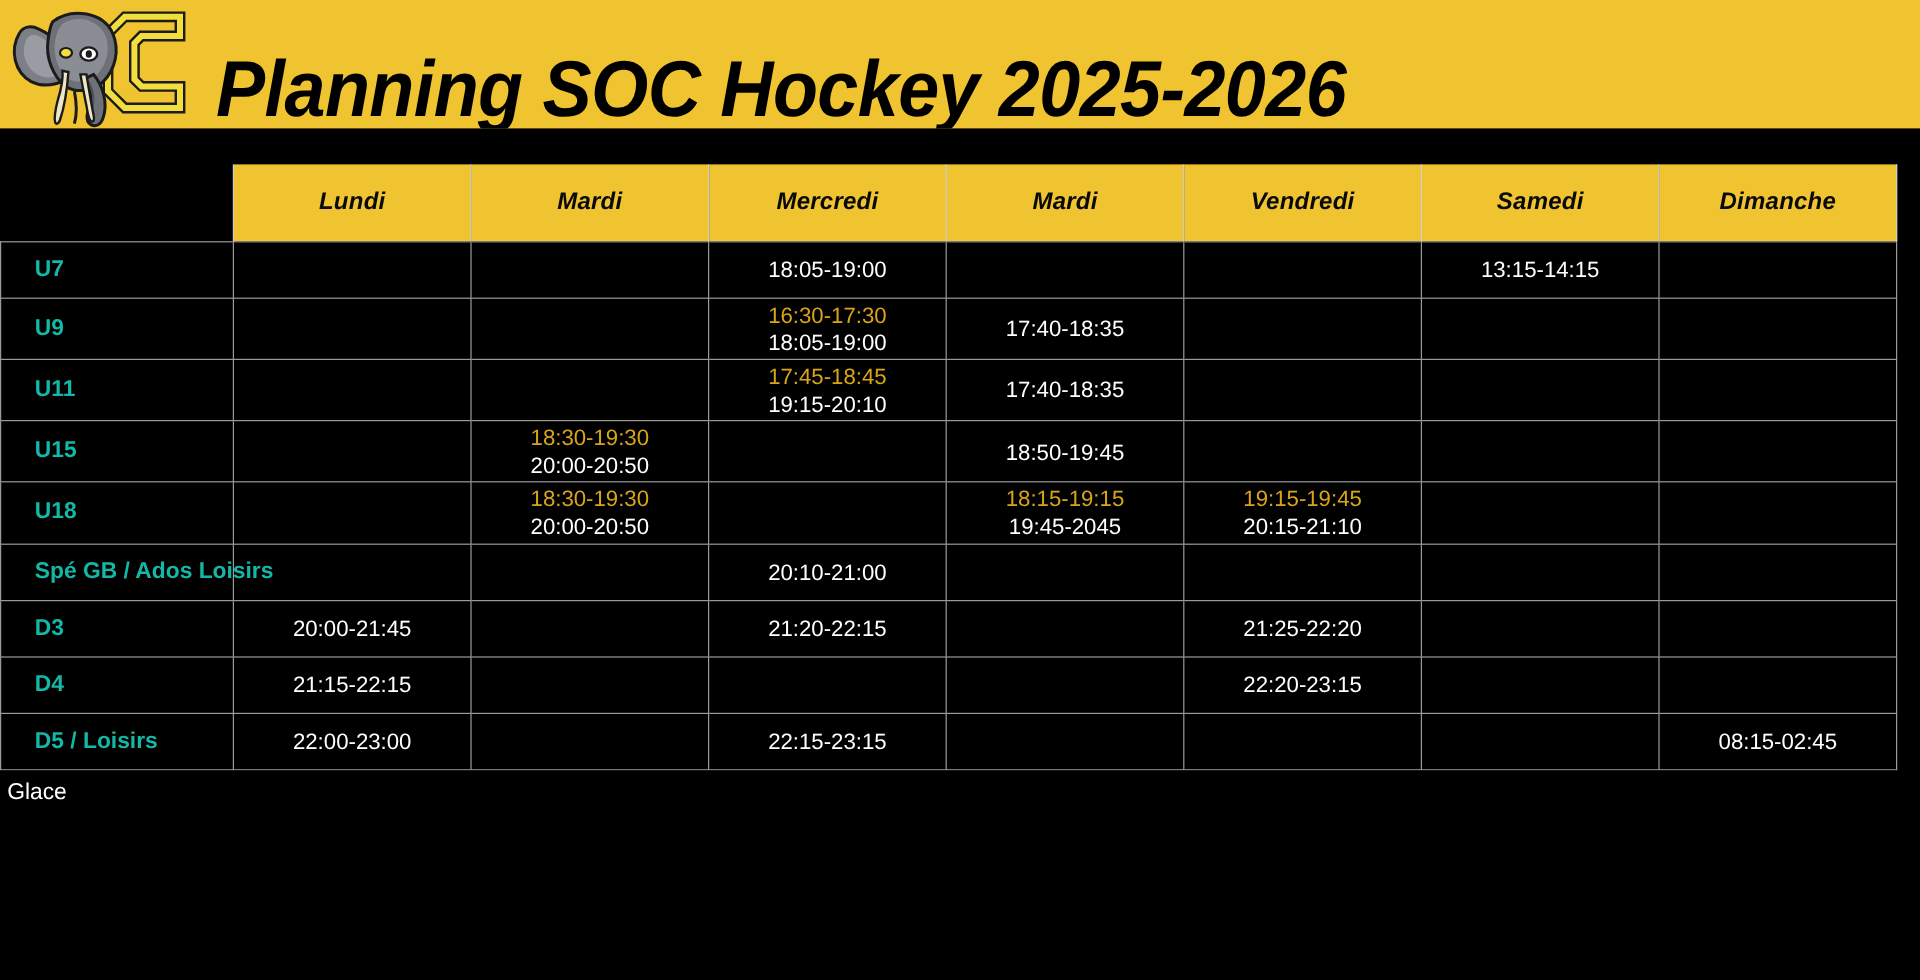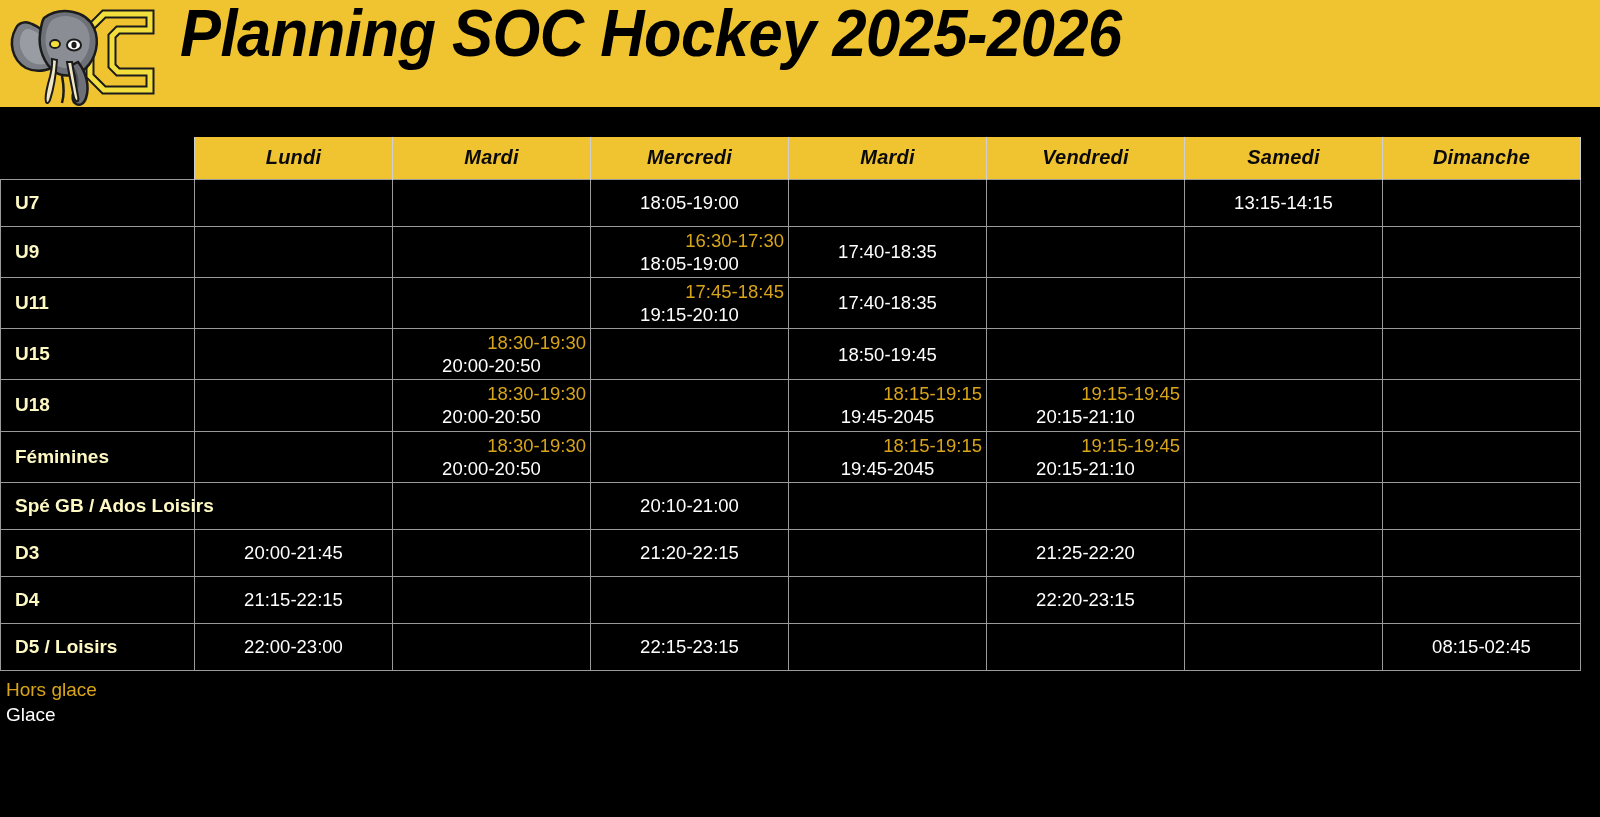--- a/index.html
+++ b/index.html
@@ -11,21 +11,21 @@
     font-family: "Liberation Sans", sans-serif;
     overflow: hidden;
   }
 
   
   #header-bar {
     width: 1600px;
     height: 107px;
     background: #F0C430;
     display: flex;
-    align-items: flex-start;
+    align-items: flex-end;
     position: relative;
     overflow: hidden;
   }
   #club-logo {
     width: 172px;
     height: 107px;
     flex: 0 0 172px;
     position: relative;
   }
   #club-logo svg { display: block; }
@@ -62,56 +62,55 @@
   #schedule thead th.corner-cell {
     background: #000000;
     border: none;
   }
   #schedule thead th.day-head {
     background: #F0C430;
     color: #0a0a0a;
     font-weight: bold;
     font-style: italic;
     font-size: 20px;
-    height: 42px;
+    height: 64px;
     text-align: center;
     vertical-align: middle;
     border-left: 1px solid #cfcfcf;
     border-right: 1px solid #cfcfcf;
     letter-spacing: 0.2px;
   }
 
   
   #schedule tbody td,
   #schedule tbody th {
     border: 1px solid #9a9a9a;
     background: #000000;
     height: 47px;
     vertical-align: middle;
   }
   #schedule tbody th.cat-cell {
-    color: #fef9c3;
+    color: #14b8a6;
     font-weight: bold;
     font-size: 19px;
     text-align: left;
-    padding-left: 14px;
+    padding-left: 28px;
     border-left: 1px solid #9a9a9a;
     white-space: nowrap;
   }
   #schedule tbody td.slot-cell {
     text-align: center;
     font-size: 18.5px;
     color: #ffffff;
     line-height: 1.25;
     padding: 2px 4px;
   }
   .slot-off {          
     display: block;
     color: #D9A518;
-    text-align: right;
   }
   .slot-ice {          
     display: block;
     color: #ffffff;
   }
 
   
   #legend {
     padding: 6px 0 0 6px;
     background: #000000;
@@ -267,39 +266,20 @@
             <span class="slot-ice">19:45-2045</span>
           </td>
           <td class="slot-cell">
             <span class="slot-off">19:15-19:45</span>
             <span class="slot-ice">20:15-21:10</span>
           </td>
           <td class="slot-cell"></td>
           <td class="slot-cell"></td>
         </tr>
         <tr>
-          <th class="cat-cell">Féminines</th>
-          <td class="slot-cell"></td>
-          <td class="slot-cell">
-            <span class="slot-off">18:30-19:30</span>
-            <span class="slot-ice">20:00-20:50</span>
-          </td>
-          <td class="slot-cell"></td>
-          <td class="slot-cell">
-            <span class="slot-off">18:15-19:15</span>
-            <span class="slot-ice">19:45-2045</span>
-          </td>
-          <td class="slot-cell">
-            <span class="slot-off">19:15-19:45</span>
-            <span class="slot-ice">20:15-21:10</span>
-          </td>
-          <td class="slot-cell"></td>
-          <td class="slot-cell"></td>
-        </tr>
-        <tr>
           <th class="cat-cell">Spé GB / Ados Loisirs</th>
           <td class="slot-cell"></td>
           <td class="slot-cell"></td>
           <td class="slot-cell">
             <span class="slot-ice">20:10-21:00</span>
           </td>
           <td class="slot-cell"></td>
           <td class="slot-cell"></td>
           <td class="slot-cell"></td>
           <td class="slot-cell"></td>
@@ -348,15 +328,14 @@
           <td class="slot-cell"></td>
           <td class="slot-cell">
             <span class="slot-ice">08:15-02:45</span>
           </td>
         </tr>
       </tbody>
   </table>
 </div>
 
 <div id="legend">
-  <div class="legend-row legend-off">Hors glace</div>
   <div class="legend-row legend-ice">Glace</div>
 </div>
 
 </body></html>

